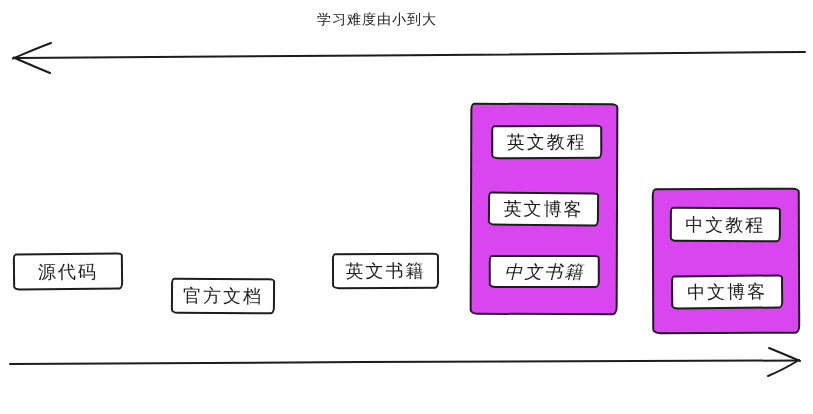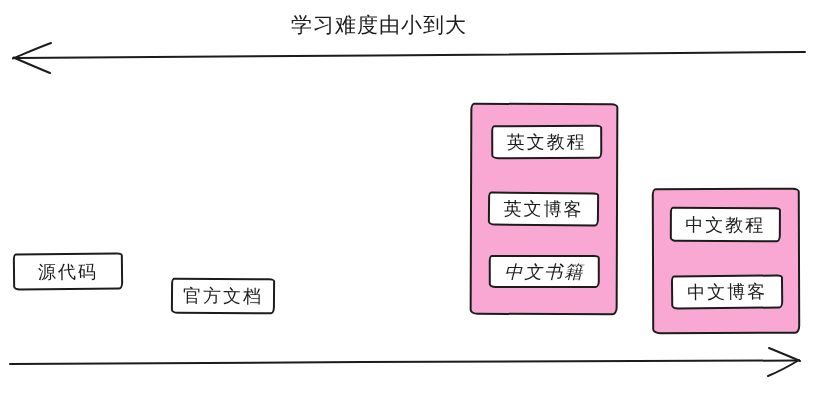--- a/index.html
+++ b/index.html
@@ -13,45 +13,46 @@
     overflow: hidden;
   }
   .arrow-svg {
     position: absolute;
     left: 0; top: 0;
     width: 813px; height: 414px;
     pointer-events: none;
   }
   .axis-label {
     position: absolute;
-    font-size: 21px;
+    font-size: 14px;
     letter-spacing: 1px;
     white-space: nowrap;
     color: var(--ink, #1c1c1c);
+    margin-left: 26px;
   }
   .axis-label.top { left: 291px; top: 11px; }
   .axis-label.bottom { left: 306px; top: 377px; }
   .node {
     position: absolute;
     box-sizing: border-box;
     border: 2px solid var(--ink, #1c1c1c);
     background: #ffffff;
     display: flex;
     align-items: center;
     justify-content: center;
     font-size: 18px;
     letter-spacing: 2px;
     white-space: nowrap;
     border-radius: 3px 6px 4px 7px / 6px 3px 7px 4px;
   }
   .group {
     position: absolute;
     box-sizing: border-box;
     border: 2px solid var(--ink, #1c1c1c);
-    background: #f9a8d4;
+    background: #d946ef;
     border-radius: 4px 7px 5px 8px / 7px 4px 8px 5px;
     padding-left: 48px;
   }
   
   .n-source   { left: 13px;  top: 253px; width: 110px; height: 37px; transform: rotate(-0.6deg); }
   .n-official { left: 171px; top: 254px; width: 104px; height: 36px; transform: rotate(0.4deg); margin-top: 24px; }
   .n-enbooks  { left: 332px; top: 253px; width: 107px; height: 36px; transform: rotate(-0.3deg); }
   
   .g-english  { left: 470px; top: 103px; width: 148px; height: 212px; transform: rotate(0.2deg); }
   .g-english .n-entut  { left: 19px; top: 20px;  width: 111px; height: 34px; transform: rotate(-0.4deg); }
@@ -82,20 +83,21 @@
     </g>
   </svg>
 
   <div class="axis-label top">学习难度由小到大</div>
 
 
   <div class="node n-source">源代码</div>
 
   <div class="node n-official">官方文档</div>
 
+  <div class="node n-enbooks">英文书籍</div>
 
   <div class="group g-english">
     <div class="node n-entut">英文教程</div>
     <div class="node n-enblog">英文博客</div>
     <div class="node n-cnbook">中文书籍</div>
   </div>
 
   <div class="group g-chinese">
     <div class="node n-cntut">中文教程</div>
     <div class="node n-cnblog">中文博客</div>

